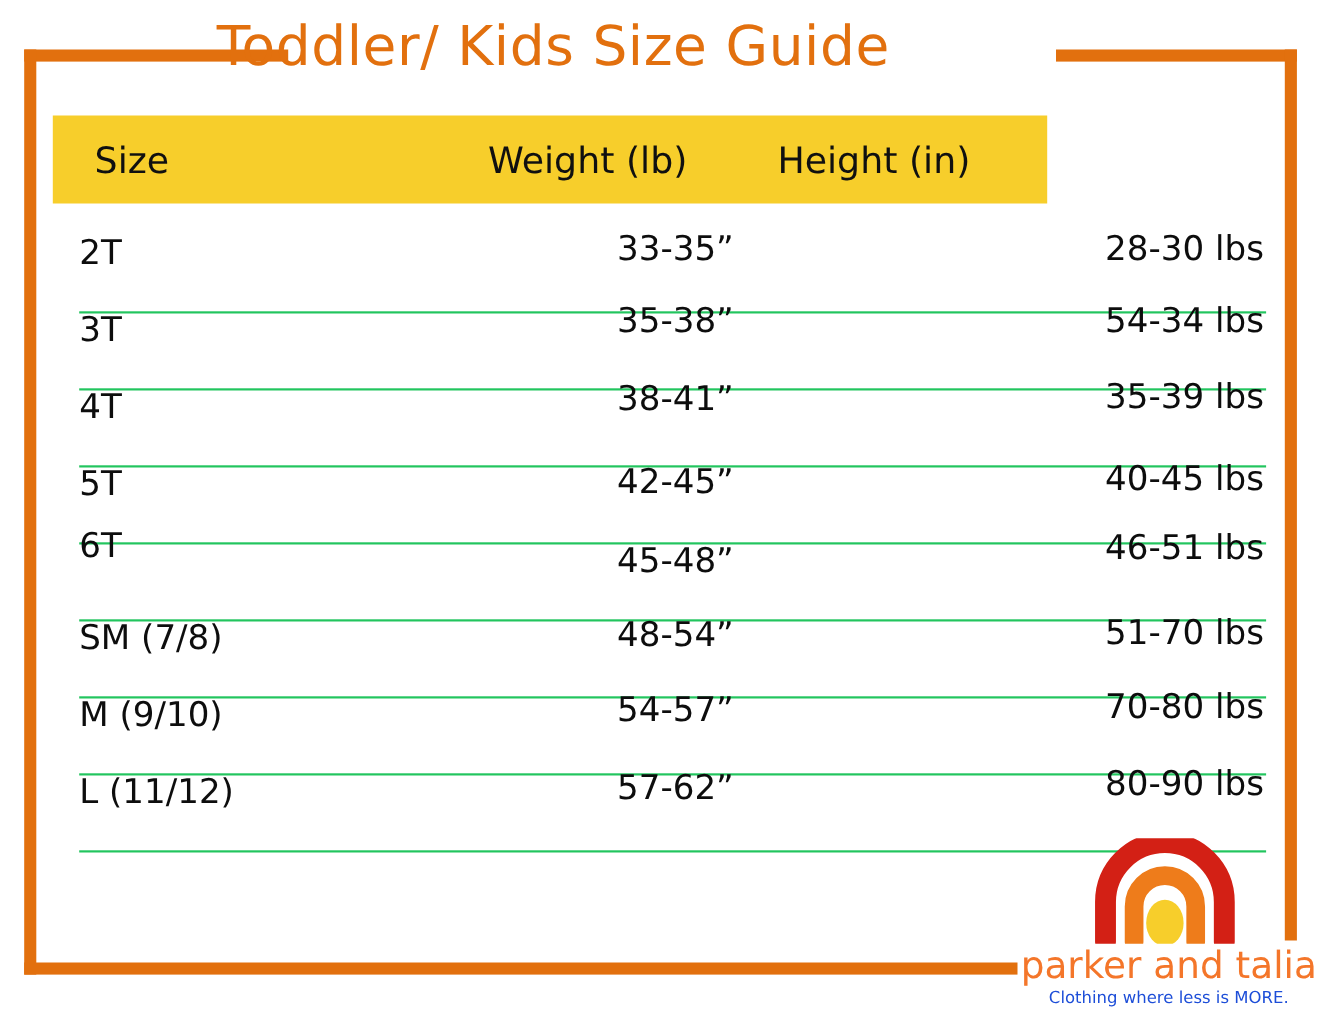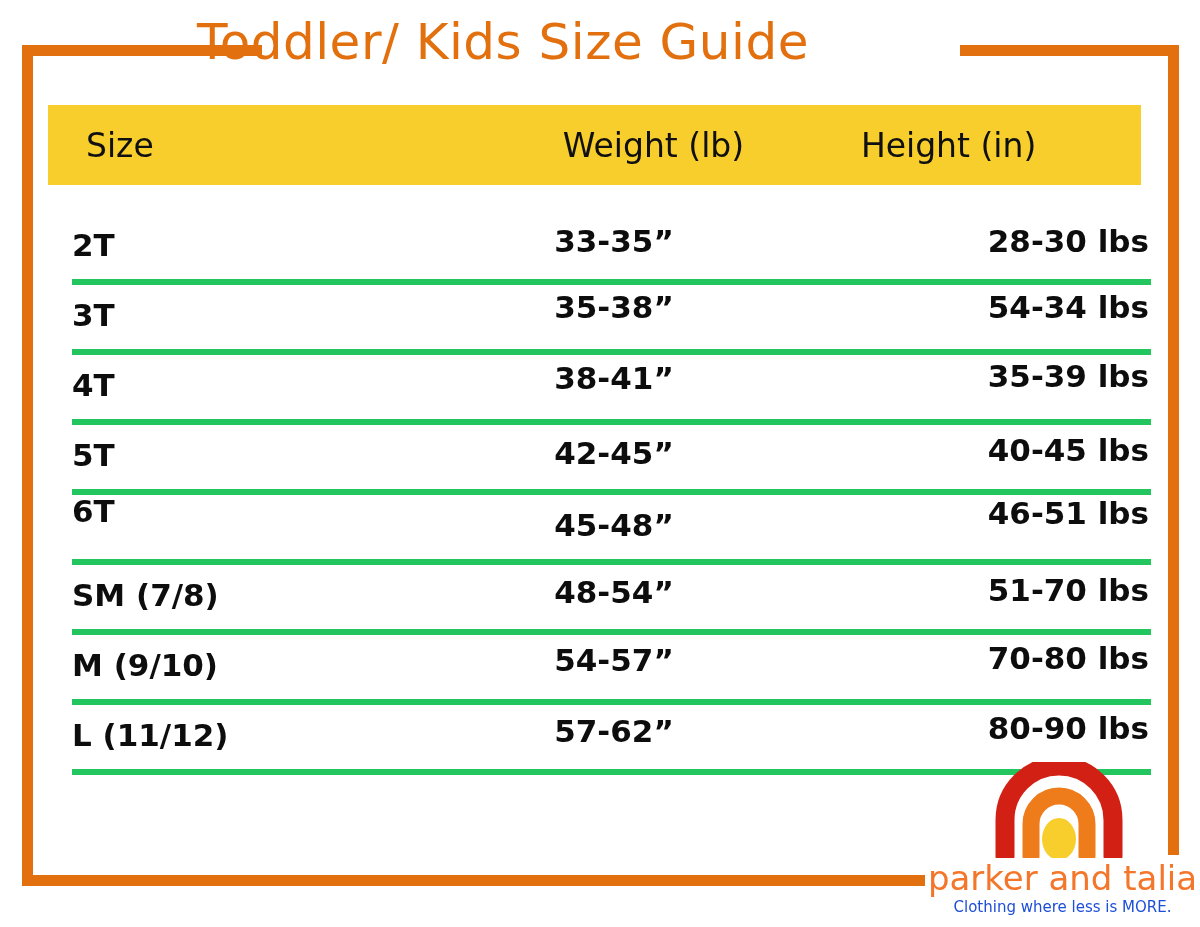--- a/index.html
+++ b/index.html
@@ -54,21 +54,21 @@
     left: 48px;
     top: 105px;
     width: 1107px;
   }
 
   .header-row {
     display: flex;
     align-items: center;
     background: #F7CE2B;
     height: 80px;
-    width: 1093px;
+    width: 904px;
     box-sizing: border-box;
   }
   .header-cell {
     font-size: 33px;
     color: #101010;
     font-family: "DejaVu Sans", sans-serif;
     white-space: nowrap;
   }
   .col-size   { width: 370px; padding-left: 38px; box-sizing: border-box; }
   .col-height { width: 390px; text-align: center; box-sizing: border-box; }
@@ -77,26 +77,25 @@
   .rows {
     position: absolute;
     left: 24px;          
     top: 110px;          
     width: 1079px;       
   }
 
   .data-row {
     position: relative;
     height: 70px;
-    border-bottom: 6px solid #22c55e;
+    border-bottom: 2px solid #22c55e;
     display: flex;
-    align-items: center;
+    align-items: flex-start;
     padding-bottom: 4px;
     box-sizing: border-box;
-    font-weight: bold;
   }
   .cell {
     font-size: 31px;
     color: #0d0d0d;
     font-family: "DejaVu Sans", sans-serif;
     white-space: nowrap;
     line-height: 1;
   }
   .cell-size   { width: 348px; text-align: left; box-sizing: border-box; }
   .cell-height { width: 388px; text-align: center; box-sizing: border-box; }

